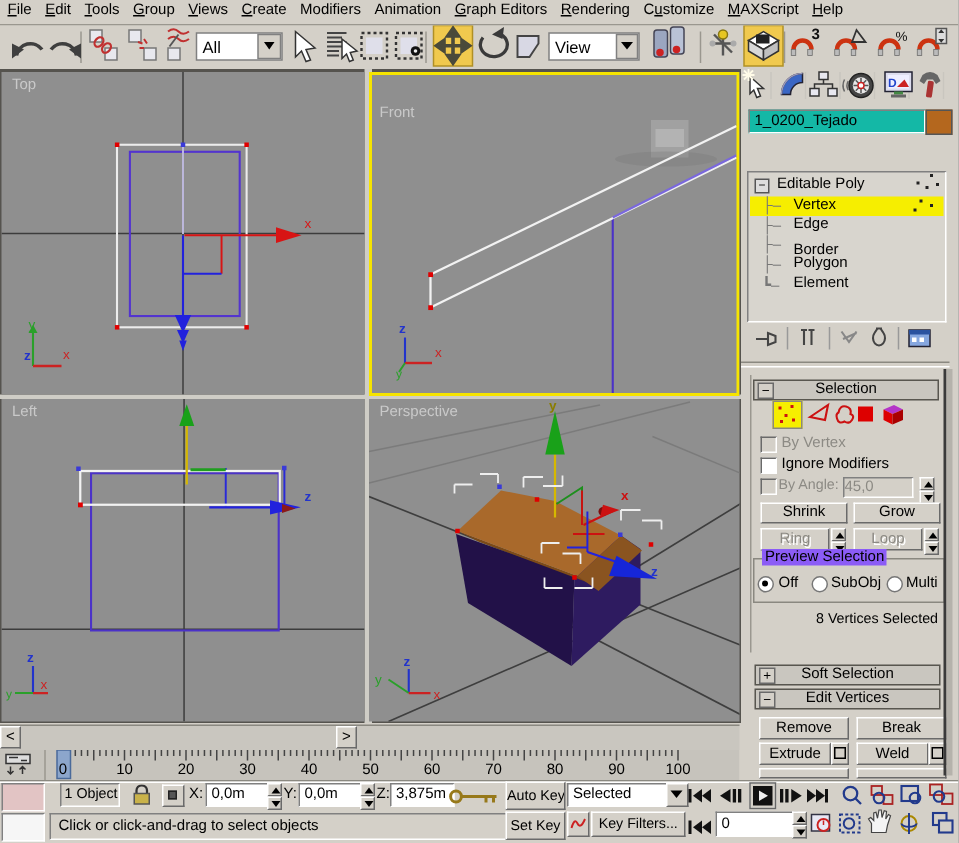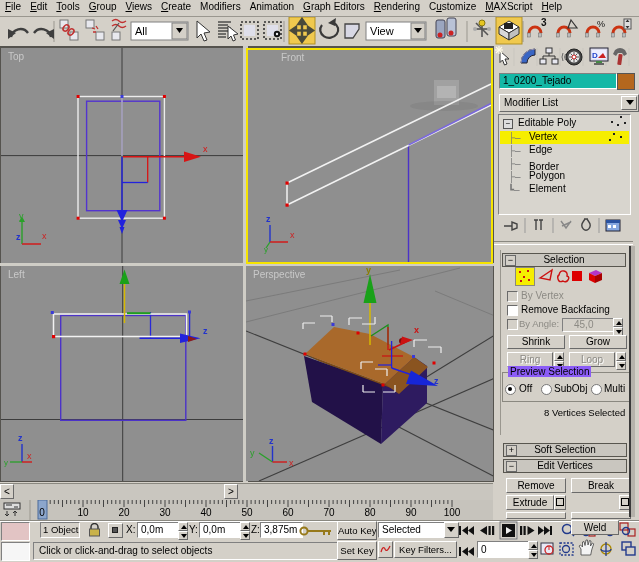--- a/index.html
+++ b/index.html
@@ -216,21 +216,21 @@
         <rect x="285.5" y="181.5" width="3.2" height="3.2" fill="#e00000"></rect>
         <rect x="285.5" y="203.5" width="3.2" height="3.2" fill="#e00000"></rect>
         <line x1="270" y1="225" x2="270" y2="242" stroke="#2233cc" stroke-width="1.4"></line>
         <line x1="270" y1="242" x2="288" y2="242" stroke="#cc2222" stroke-width="1.6"></line>
         <path d="M 270 242 l -4 6" stroke="#2aa02a" stroke-width="1.3"></path>
         <text x="266" y="222" font-size="9" font-weight="bold" fill="#2233cc">z</text>
         <text x="290" y="238" font-size="9" fill="#cc2222">x</text>
         <text x="264" y="252" font-size="8" fill="#2aa02a">y</text>
         <rect x="247" y="49" width="245" height="214" fill="none" stroke="#f6e400" stroke-width="2"></rect>
       </svg>
-      <div class="vplabel" style="top:4px;margin-left:28px;">Front</div>
+      <div class="vplabel" style="top:22px;">Front</div>
     </div>
 
     <div class="abs" style="left:1px;top:220px;width:242px;height:215px;background:#8f8f8f;" id="vpLeft">
       <svg width="242" height="215" viewBox="1 266 242 215">
         <line x1="122.7" y1="266" x2="122.7" y2="481" stroke="#3c3c3c"></line>
         <line x1="1" y1="419.5" x2="243" y2="419.5" stroke="#3c3c3c"></line>
         <rect x="60.7" y="315.5" width="125.1" height="104.8" fill="none" stroke="#4b32c8" stroke-width="1.4"></rect>
         <line x1="150.5" y1="312" x2="150.5" y2="337.5" stroke="#2929d8" stroke-width="1.3"></line>
         <rect x="53.5" y="314" width="133" height="22.5" fill="none" stroke="#f2f2f2" stroke-width="1.5"></rect>
         <line x1="127" y1="313.2" x2="150.5" y2="313.2" stroke="#1f9e1f" stroke-width="2"></line>
@@ -365,24 +365,20 @@
       <path d="M 104 12 l 5 -5 l 3 5 z" fill="#c22"></path>
       <rect x="102" y="15" width="6" height="2" fill="#484"></rect>
         <rect x="100" y="17" width="10" height="2" fill="#666"></rect>
       <path d="M 121 4 q 5 -4 10 0 l 2 4 l -3 2 l -2 -3 l -4 0 l -2 3 l -3 -2 z" fill="#666"></path>
       <rect x="124" y="8" width="4" height="11" rx="1" fill="#a33" transform="rotate(8 126 13)"></rect>
     </svg>
 
     <div class="abs sunken" style="left:5px;top:27px;width:113px;height:14px;background:#14b8a6;font-size:10px;color:#000;padding-left:3px;line-height:14px;">1_0200_Tejado</div>
     <div class="abs" style="left:123px;top:27px;width:16px;height:15px;background:#b4671e;border:1px solid #555;"></div>
 
-    <div class="abs raised" style="left:5px;top:48px;width:134px;height:16px;background:#d4d0c8;font-size:10px;line-height:16px;padding-left:4px;">Modifier List
-      <div class="abs raised" style="right:1px;top:1px;width:14px;height:12px;background:#d4d0c8;"></div>
-      <div class="abs" style="right:4px;top:5px;width:0;height:0;border-left:4px solid transparent;border-right:4px solid transparent;border-top:5px solid #000;"></div>
-    </div>
 
     <div class="abs sunken" style="left:4px;top:68px;width:131px;height:99px;background:#d8d5ce;font-size:10px;">
       <div class="abs" style="left:2px;top:2px;width:127px;height:13px;">
         <div class="abs" style="left:2px;top:2px;width:8px;height:8px;border:1px solid #555;background:#ddd;font-size:8px;line-height:7px;text-align:center;">−</div>
         <span style="position:absolute;left:17px;top:0;">Editable Poly</span>
         <svg class="abs" style="left:105px;top:-2px" width="22" height="16">
             <g fill="#222">
               <rect x="14" y="1" width="2" height="2"></rect>
               <rect x="5" y="6" width="2" height="2"></rect>
               <rect x="11" y="9" width="2" height="2"></rect>
@@ -456,24 +452,24 @@
       <rect x="35" y="4" width="10" height="10" fill="#dd0000"></rect>
       <g>
         <path d="M 52 6 l 7 -3 l 6 3 l -7 3 z" fill="#b434c8"></path>
         <path d="M 52 6 l 0 7 l 6 3 l 0 -7 z" fill="#dd0000"></path>
         <path d="M 65 6 l 0 7 l -7 3 l 0 -7 z" fill="#aa0000"></path>
       </g>
     </svg>
     <div class="ck dis" style="left:13px;top:245px;"></div>
       <div class="lbl grey" style="left:27px;top:244px;">By Vertex</div>
     <div class="ck" style="left:13px;top:259px;"></div>
-      <div class="lbl" style="left:27px;top:258px;">Remove Backfacing</div>
+      <div class="lbl" style="left:27px;top:258px;">Ignore Modifiers</div>
     <div class="ck dis" style="left:13px;top:273px;"></div>
       <div class="lbl grey" style="left:25px;top:272px;font-size:9.5px;">By Angle:</div>
-    <div class="abs sunken" style="left:68px;top:272px;width:45px;height:12px;background:#d4d0c8;font-size:10px;color:#8c8a84;line-height:12px;padding-left:11px;">45,0</div>
+    <div class="abs sunken" style="left:68px;top:272px;width:45px;height:12px;background:#d4d0c8;font-size:10px;color:#8c8a84;line-height:12px;padding-left:0;">45,0</div>
     <div class="spin" style="left:119px;top:272px;">
         <div class="up"></div>
         <div class="dn"></div>
       </div>
     <div class="btn" style="left:13px;top:289px;width:56px;height:12px;line-height:12px;">Shrink</div>
     <div class="btn" style="left:75px;top:289px;width:56px;height:12px;line-height:12px;">Grow</div>
     <div class="btn grey" style="left:13px;top:306px;width:44px;height:13px;line-height:13px;">Ring</div>
     <div class="spin" style="left:60px;top:306px;">
         <div class="up"></div>
         <div class="dn"></div>
@@ -496,21 +492,21 @@
     <div class="abs" style="left:6px;top:204px;width:1px;height:185px;background:#9a978f;"></div>
 
     <div class="rollhead" style="top:397px;width:122px;left:9px;"><span class="pm">+</span>Soft Selection</div>
     <div class="rollhead" style="top:413px;width:122px;left:9px;"><span class="pm">−</span>Edit Vertices</div>
     <div class="btn" style="left:12px;top:432px;width:58px;height:13px;line-height:13px;">Remove</div>
     <div class="btn" style="left:77px;top:432px;width:58px;height:13px;line-height:13px;">Break</div>
     <div class="btn" style="left:12px;top:449px;width:46px;height:13px;line-height:13px;">Extrude</div>
     <div class="btn" style="left:60px;top:449px;width:10px;height:13px;">
         <div style="width:6px;height:6px;border:1px solid #000;margin:2px auto 0;"></div>
       </div>
-    <div class="btn" style="left:77px;top:449px;width:46px;height:13px;line-height:13px;margin-top:25px;">Weld</div>
+    <div class="btn" style="left:77px;top:449px;width:46px;height:13px;line-height:13px;">Weld</div>
     <div class="btn" style="left:125px;top:449px;width:10px;height:13px;">
         <div style="width:6px;height:6px;border:1px solid #000;margin:2px auto 0;"></div>
       </div>
     <div class="btn" style="left:12px;top:466px;width:58px;height:5px;"></div>
     <div class="btn" style="left:77px;top:466px;width:58px;height:5px;"></div>
 
     <div class="abs" style="left:135px;top:200px;width:2px;height:271px;background:#3a3a3a;"></div>
     <div class="abs" style="left:137px;top:200px;width:4px;height:271px;background:#b5b2ab;"></div>
   </div>
 

